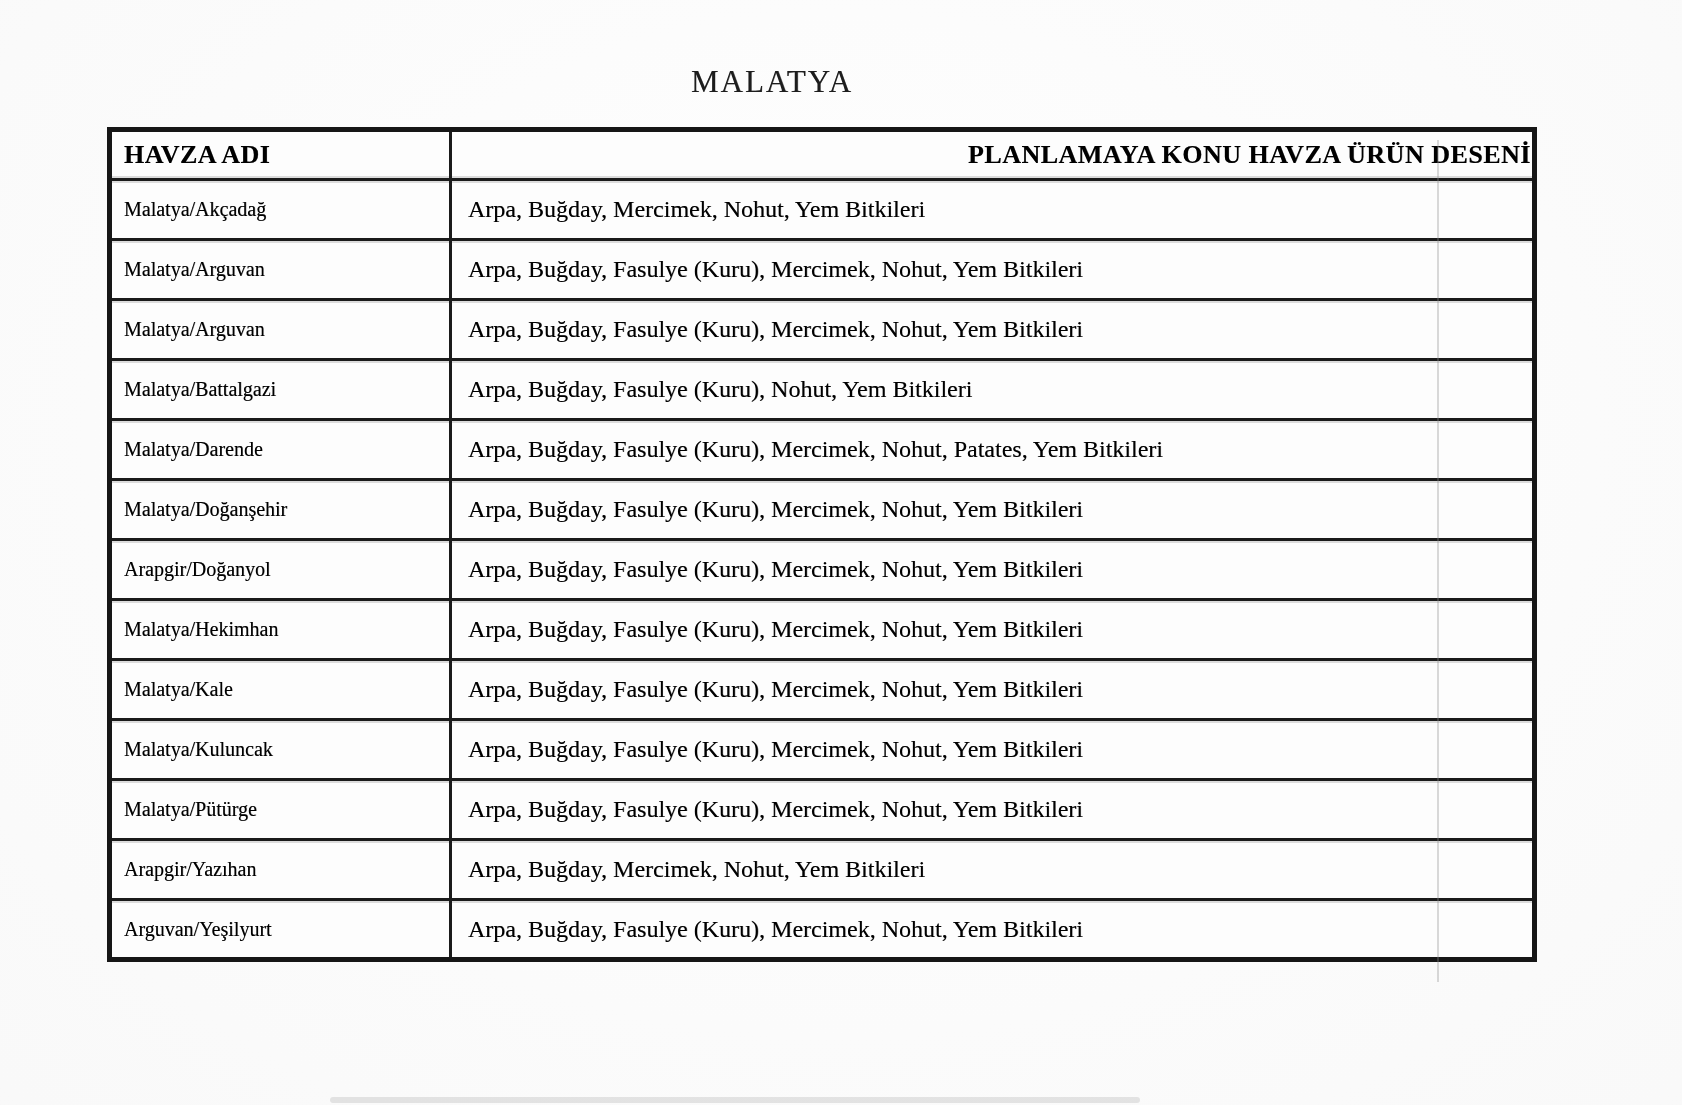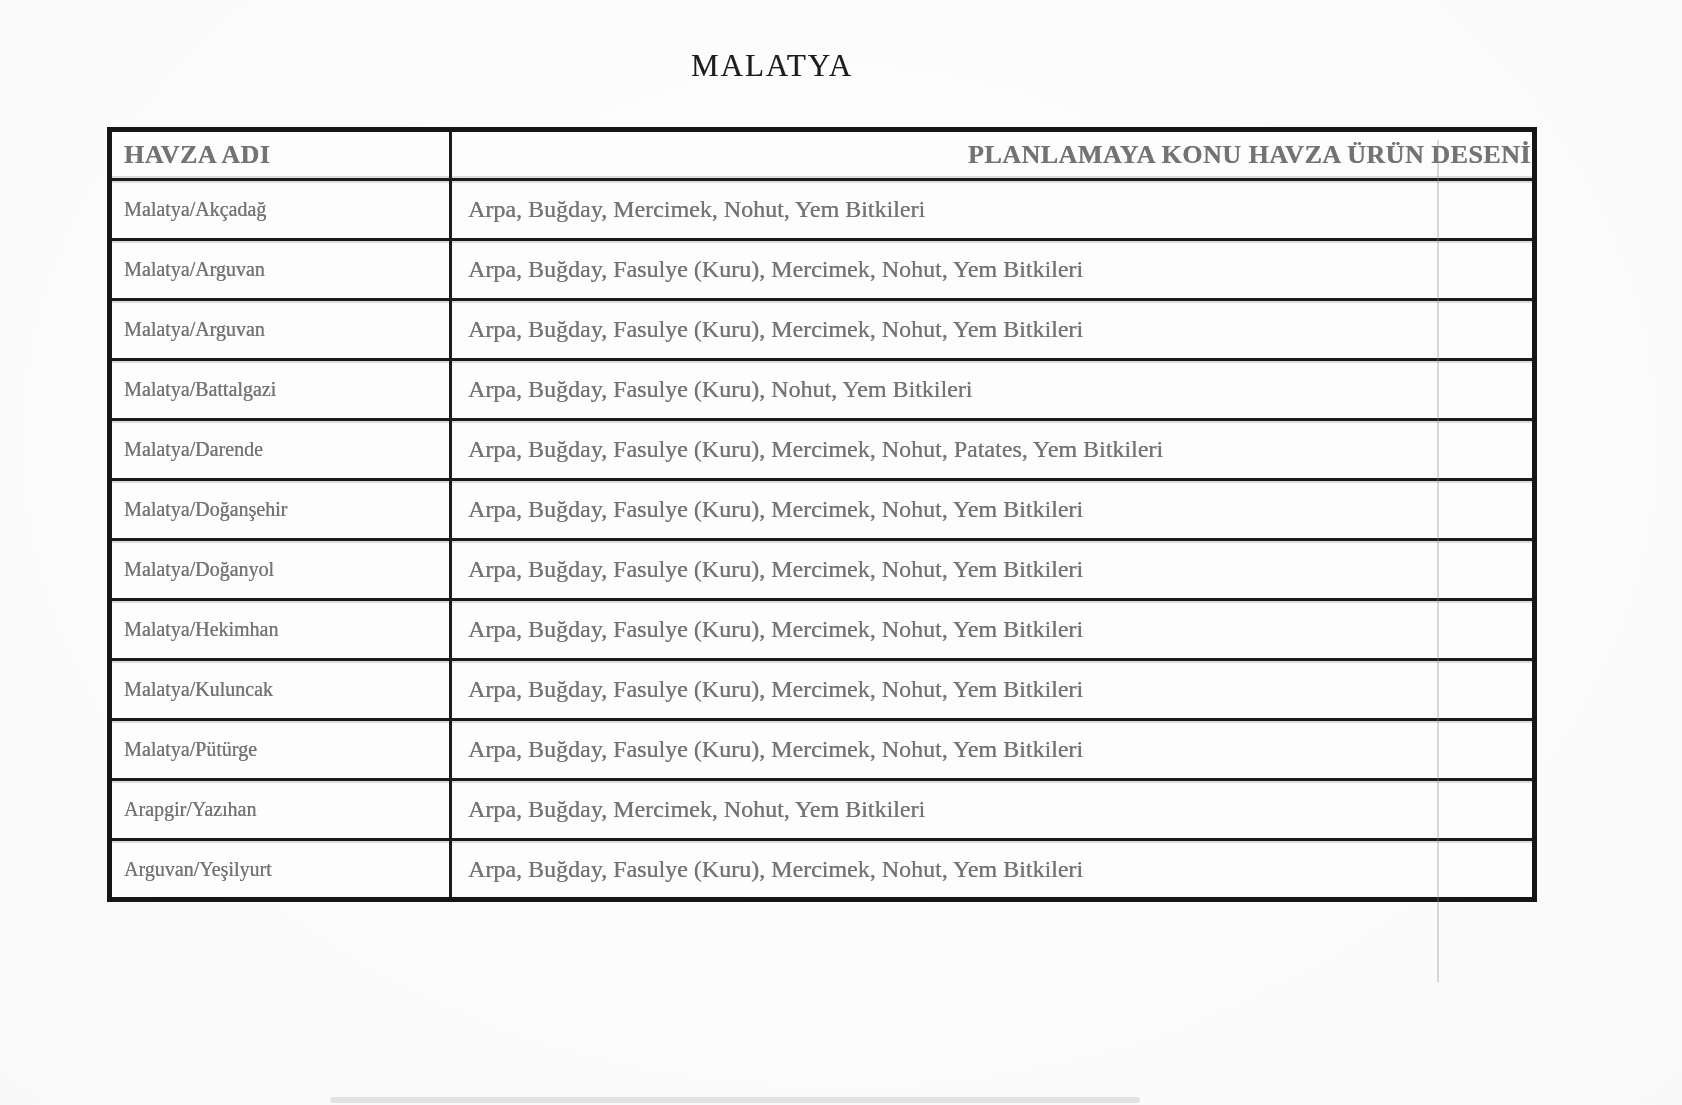--- a/index.html
+++ b/index.html
@@ -17,42 +17,42 @@
   .page {
     position: absolute;
     inset: 0;
     background:
       radial-gradient(ellipse at 50% 40%, rgba(255,255,255,0.9), rgba(245,245,245,0.35)),
       #fbfbfb;
   }
   .doc-title {
     position: absolute;
     left: 107px;
-    top: 48px;
+    top: 64px;
     width: 1330px;
     text-align: center;
     font-size: 31px;
     letter-spacing: 2px;
     color: #1d1d1d;
     text-shadow: 0.4px 0.4px 0.6px rgba(30,30,30,0.55);
   }
   table.havza-table {
     position: absolute;
     left: 107px;
     top: 127px;
     width: 1430px;
     table-layout: fixed;
     border-collapse: collapse;
     background: #fdfdfd;
     border: 5px solid #161616;
   }
   col.col-havza { width: 341px; }
   th, td {
     border: 3px solid #1b1b1b;
-    color: #737373;
+    color: #000000;
     white-space: nowrap;
     overflow: hidden;
     text-shadow: 0.35px 0.35px 0.55px rgba(25,25,25,0.5);
   }
   thead tr { height: 50px; }
   tbody tr { height: 60px; }
   th.th-havza {
     text-align: left;
     padding: 0 4px 0 12px;
     font-size: 26px;
@@ -130,25 +130,29 @@
       </tr>
       <tr>
         <td class="td-havza">Malatya/Darende</td>
         <td class="td-urun">Arpa, Buğday, Fasulye (Kuru), Mercimek, Nohut, Patates, Yem Bitkileri</td>
       </tr>
       <tr>
         <td class="td-havza">Malatya/Doğanşehir</td>
         <td class="td-urun">Arpa, Buğday, Fasulye (Kuru), Mercimek, Nohut, Yem Bitkileri</td>
       </tr>
       <tr>
-        <td class="td-havza">Malatya/Doğanyol</td>
+        <td class="td-havza">Arapgir/Doğanyol</td>
         <td class="td-urun">Arpa, Buğday, Fasulye (Kuru), Mercimek, Nohut, Yem Bitkileri</td>
       </tr>
       <tr>
         <td class="td-havza">Malatya/Hekimhan</td>
+        <td class="td-urun">Arpa, Buğday, Fasulye (Kuru), Mercimek, Nohut, Yem Bitkileri</td>
+      </tr>
+      <tr>
+        <td class="td-havza">Malatya/Kale</td>
         <td class="td-urun">Arpa, Buğday, Fasulye (Kuru), Mercimek, Nohut, Yem Bitkileri</td>
       </tr>
       <tr>
         <td class="td-havza">Malatya/Kuluncak</td>
         <td class="td-urun">Arpa, Buğday, Fasulye (Kuru), Mercimek, Nohut, Yem Bitkileri</td>
       </tr>
       <tr>
         <td class="td-havza">Malatya/Pütürge</td>
         <td class="td-urun">Arpa, Buğday, Fasulye (Kuru), Mercimek, Nohut, Yem Bitkileri</td>
       </tr>

